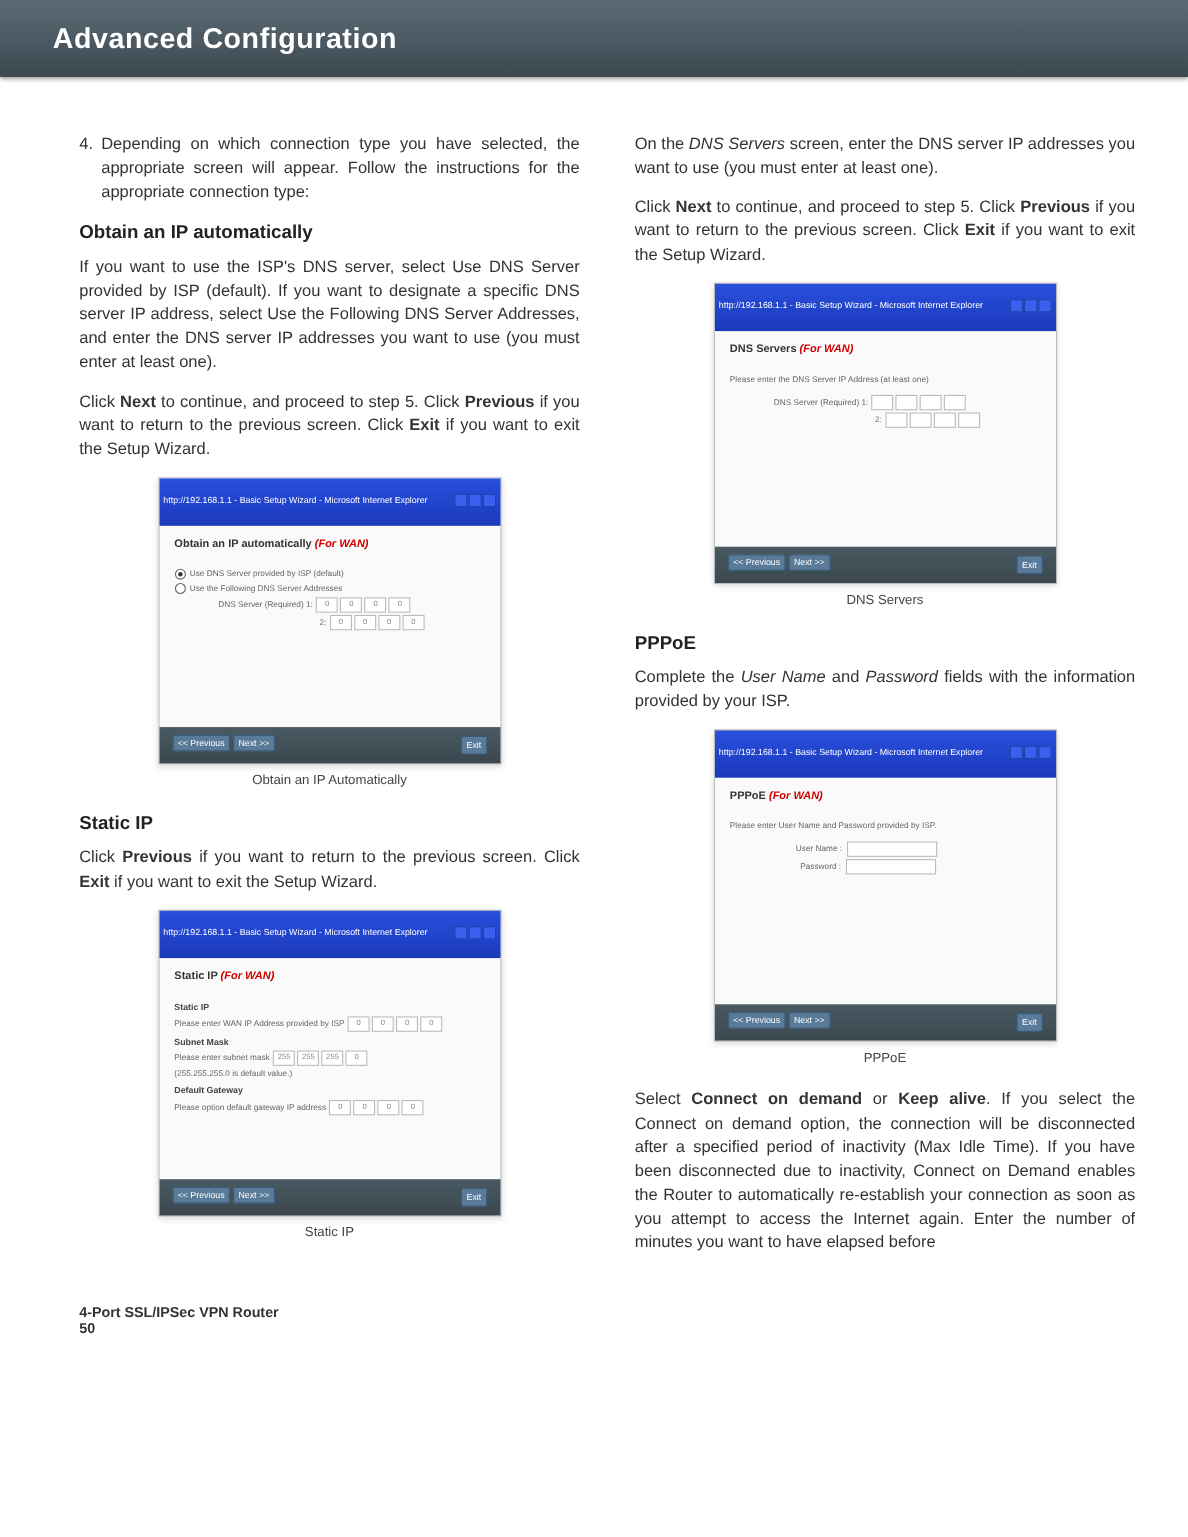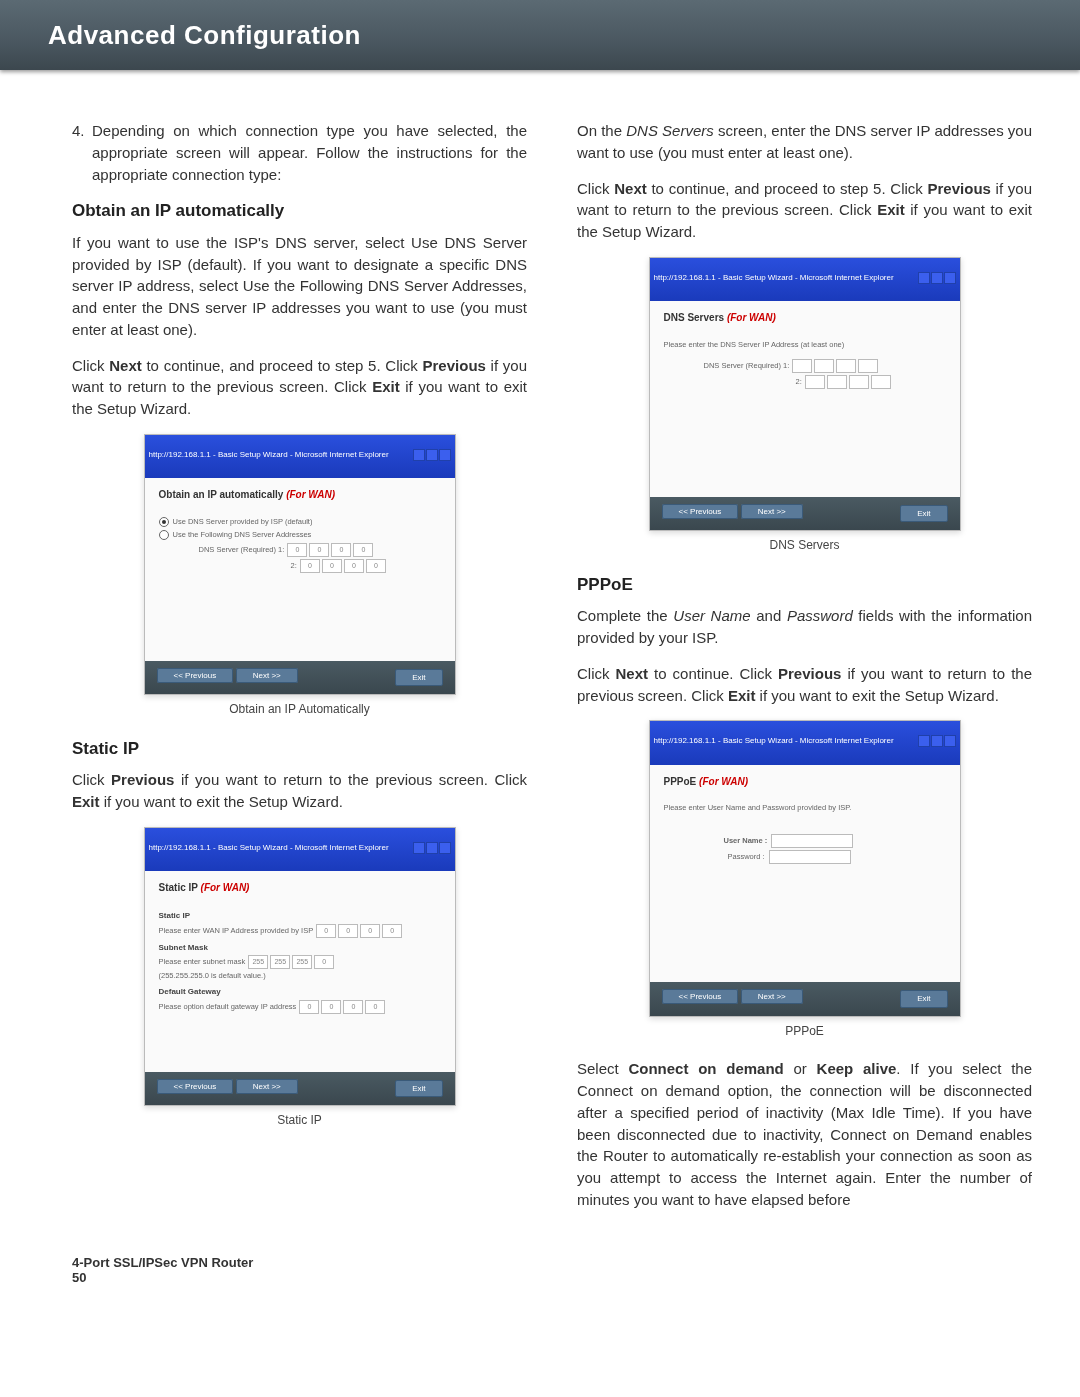--- a/index.html
+++ b/index.html
@@ -21,21 +21,21 @@
 .shot { width:310px; margin:14px auto 4px auto; border:1px solid #bbb; box-shadow:0 2px 6px rgba(0,0,0,.15); background:#fafafa; font-size:9px; }
 .shot-hdr { background:linear-gradient(#2a4fdd,#1a3abb); color:#fff; font-size:8px; padding:14px 4px; display:flex; justify-content:space-between; }
 .shot-hdr .wbtns span { display:inline-block; width:10px; height:10px; background:#3b5fee; border:1px solid #2040aa; margin-left:1px; }
 .shot-body { padding:10px 14px 6px 14px; min-height:120px; }
 .shot-title { font-size:10px; font-weight:700; margin-bottom:14px; }
 .shot-title .red { color:#cc0000; font-style:italic; }
 .shot-label { font-size:8px; color:#444; font-weight:700; margin:4px 0 2px 0; }
 .shot-text { font-size:7.5px; color:#666; margin:2px 0; }
 .ipbox { display:inline-block; width:18px; height:12px; border:1px solid #bbb; background:#fff; margin:0 1px; vertical-align:middle; font-size:7px; text-align:center; line-height:12px; color:#888; }
 .shot-foot { background:linear-gradient(#4a5a62,#3a474e); padding:8px 12px; display:flex; justify-content:space-between; margin-top:20px; }
-.wbtn { background:#5a7a99; color:#fff; font-size:8px; padding:2px 16px; border:1px solid #3a5a79; border-radius:2px; }
+.wbtn { background:#5a7a99; color:#fff; font-size:8px; padding:2px 4px; border:1px solid #3a5a79; border-radius:2px; }
 .caption { text-align:center; font-size:12px; color:#444; margin:6px 0 18px 0; }
 .footer { display:flex; justify-content:space-between; padding:10px 48px 20px 72px; font-size:13px;flex-direction:column; }
 .footer .prod { font-weight:700; }
 .radio { display:inline-block; width:8px; height:8px; border:1px solid #666; border-radius:50%; margin-right:4px; background:#fff; vertical-align:middle; }
 .radio.on::after { content:""; display:block; width:4px; height:4px; background:#333; border-radius:50%; margin:2px; }
 .textin { display:inline-block; width:80px; height:12px; border:1px solid #bbb; background:#fff; margin-left:4px; vertical-align:middle; }
 </style>
 </head>
 <body>
 
@@ -130,33 +130,30 @@
             <span><span class="wbtn">&lt;&lt; Previous</span> <span class="wbtn">Next &gt;&gt;</span></span>
             <span class="wbtn">Exit</span>
           </div>
       </div>
       <div class="caption">DNS Servers</div>
 
       <div class="subhead">PPPoE</div>
       <p class="indent just">
         <span>Complete the </span><span class="ital">User Name</span><span> and </span><span class="ital">Password</span><span> fields with the information provided by your ISP.</span>
       </p>
-      <p class="indent just">
-        <span>Click </span><span class="bold">Next</span><span> to continue. Click </span><span class="bold">Previous</span><span> if you want to return to the previous screen. Click </span><span class="bold">Exit</span><span> if you want to exit the Setup Wizard.</span>
-      </p>
 
       <div class="shot">
         <div class="shot-hdr">
             <span>http://192.168.1.1 - Basic Setup Wizard - Microsoft Internet Explorer</span>
             <span class="wbtns"><span></span><span></span><span></span></span>
           </div>
         <div class="shot-body">
           <div class="shot-title"><span>PPPoE </span><span class="red">(For WAN)</span></div>
           <div class="shot-text">Please enter User Name and Password provided by ISP.</div>
-          <div class="shot-text" style="margin-left:60px;margin-top:20px;font-weight:bold;"><span>User Name :</span><span class="textin"></span></div>
+          <div class="shot-text" style="margin-left:60px;margin-top:8px;"><span>User Name :</span><span class="textin"></span></div>
           <div class="shot-text" style="margin-left:64px;"><span>Password :</span><span class="textin"></span></div>
           <div style="height:90px;"></div>
         </div>
         <div class="shot-foot">
             <span><span class="wbtn">&lt;&lt; Previous</span> <span class="wbtn">Next &gt;&gt;</span></span>
             <span class="wbtn">Exit</span>
           </div>
       </div>
       <div class="caption">PPPoE</div>
 

